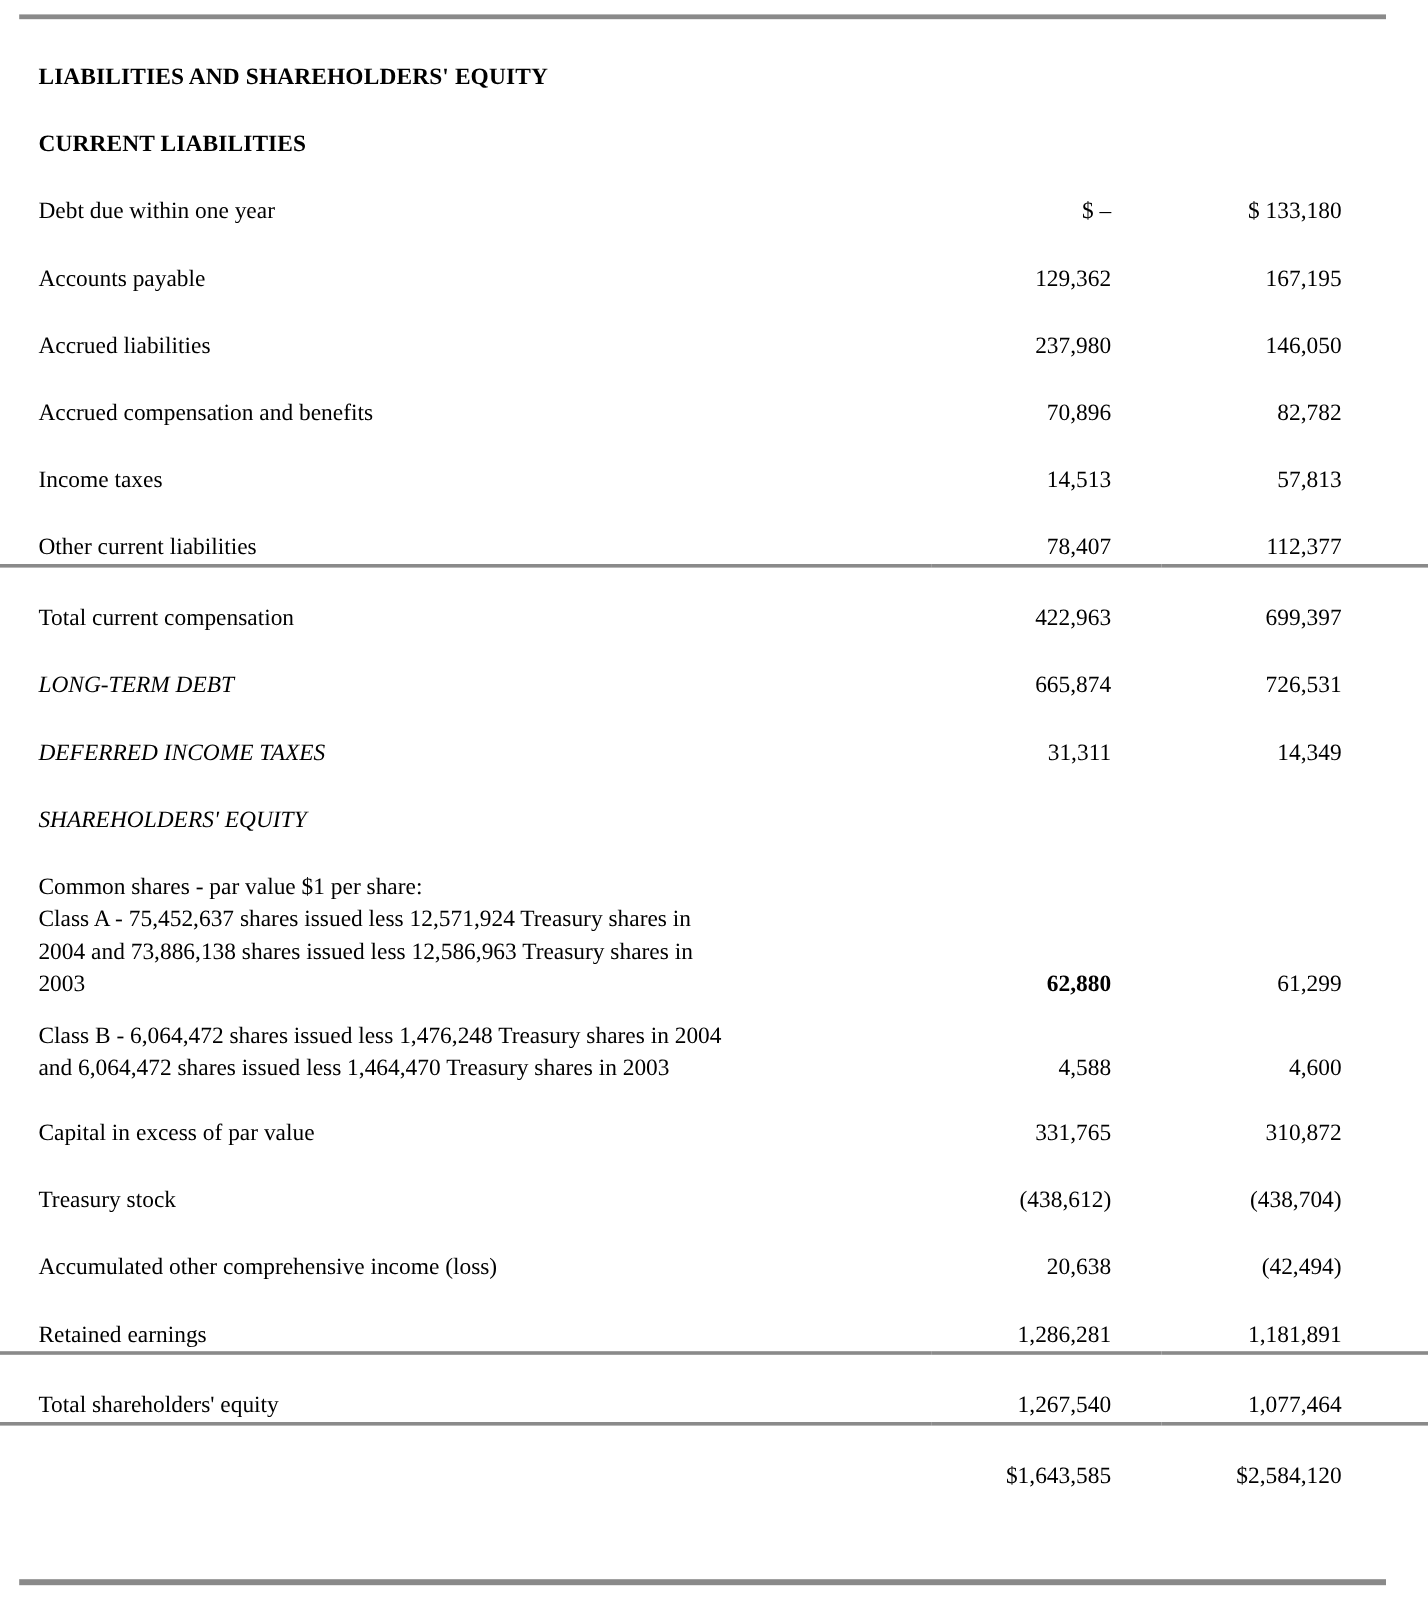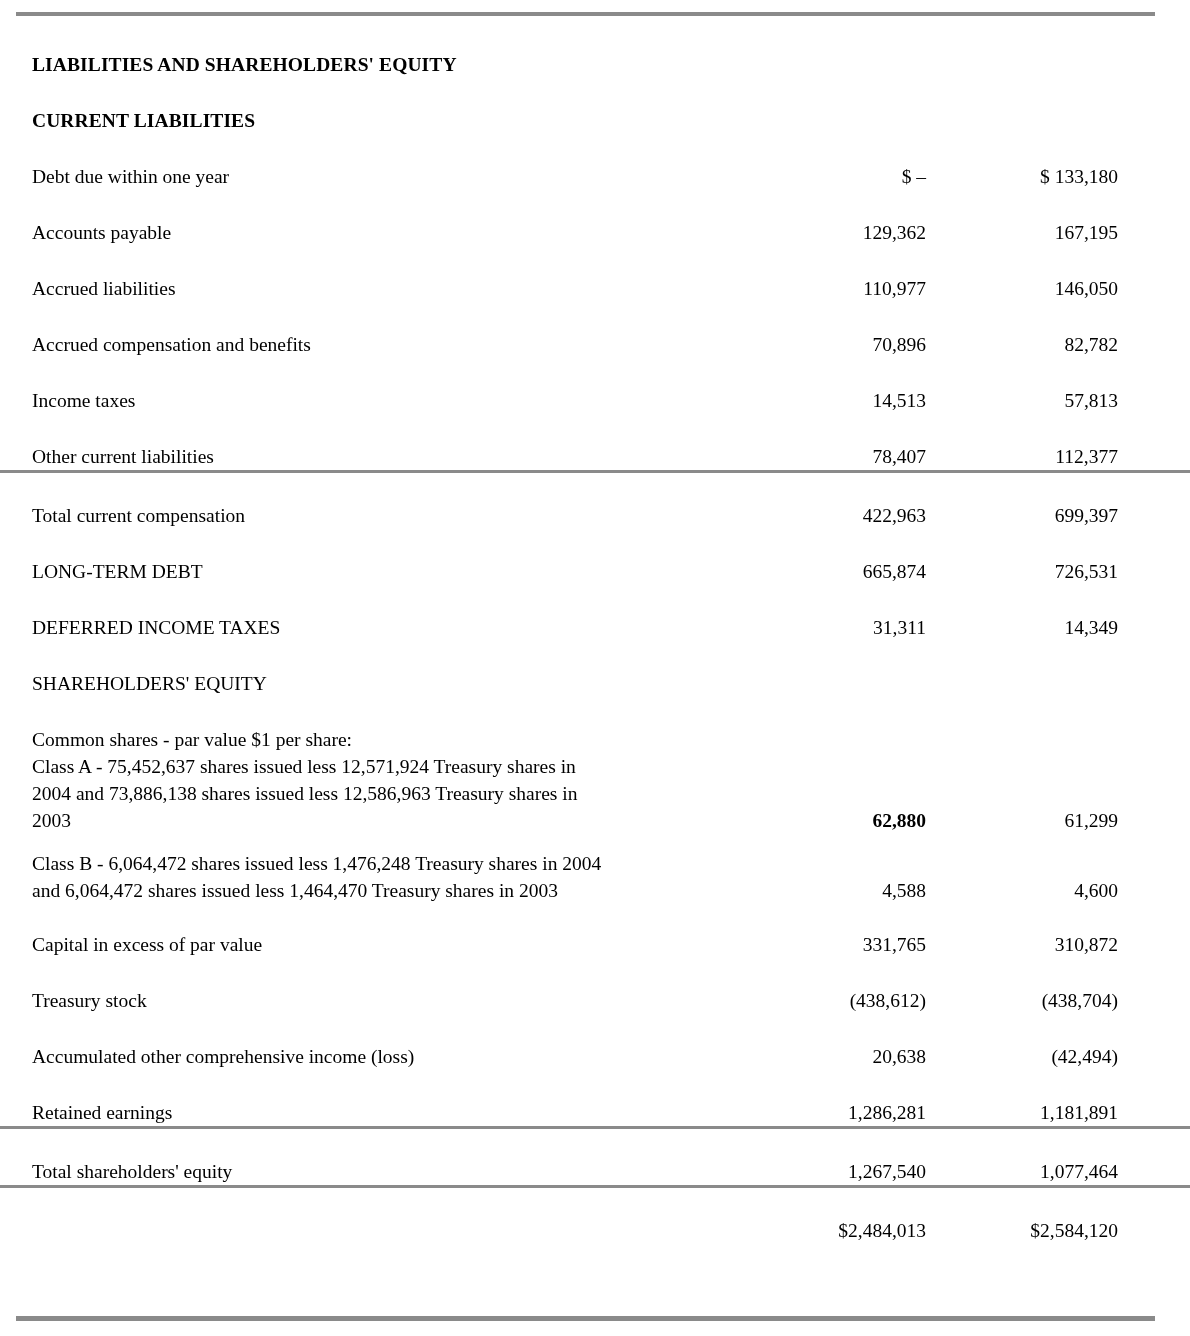--- a/index.html
+++ b/index.html
@@ -61,20 +61,21 @@
   
   tr.r td { height: 56px; }
 
   
   .h-bold {
     font-weight: bold;
     letter-spacing: 0.1px;
   }
   .h-caps {
     font-weight: normal;
+    font-style: italic;
   }
   
   tr.ruled > td {
     border-top: 3px solid #8a8a8a;
   }
 
   .multiline {
     line-height: 30px;
   }
   .multiline .ln { display: block; }
@@ -114,21 +115,21 @@
       </tr>
 
       <tr class="r">
         <td class="label">Accounts payable</td>
         <td class="num c1">129,362</td>
         <td class="num c2">167,195</td>
       </tr>
 
       <tr class="r">
         <td class="label">Accrued liabilities</td>
-        <td class="num c1">110,977</td>
+        <td class="num c1">237,980</td>
         <td class="num c2">146,050</td>
       </tr>
 
       <tr class="r">
         <td class="label">Accrued compensation and benefits</td>
         <td class="num c1">70,896</td>
         <td class="num c2">82,782</td>
       </tr>
 
       <tr class="r">
@@ -218,20 +219,20 @@
       </tr>
 
       <tr class="r ruled">
         <td class="label">Total shareholders' equity</td>
         <td class="num c1">1,267,540</td>
         <td class="num c2">1,077,464</td>
       </tr>
 
       <tr class="r ruled">
         <td class="label"></td>
-        <td class="num c1">$2,484,013</td>
+        <td class="num c1">$1,643,585</td>
         <td class="num c2">$2,584,120</td>
       </tr>
 
     </tbody>
   </table>
 
 </div>
 
 </body></html>

